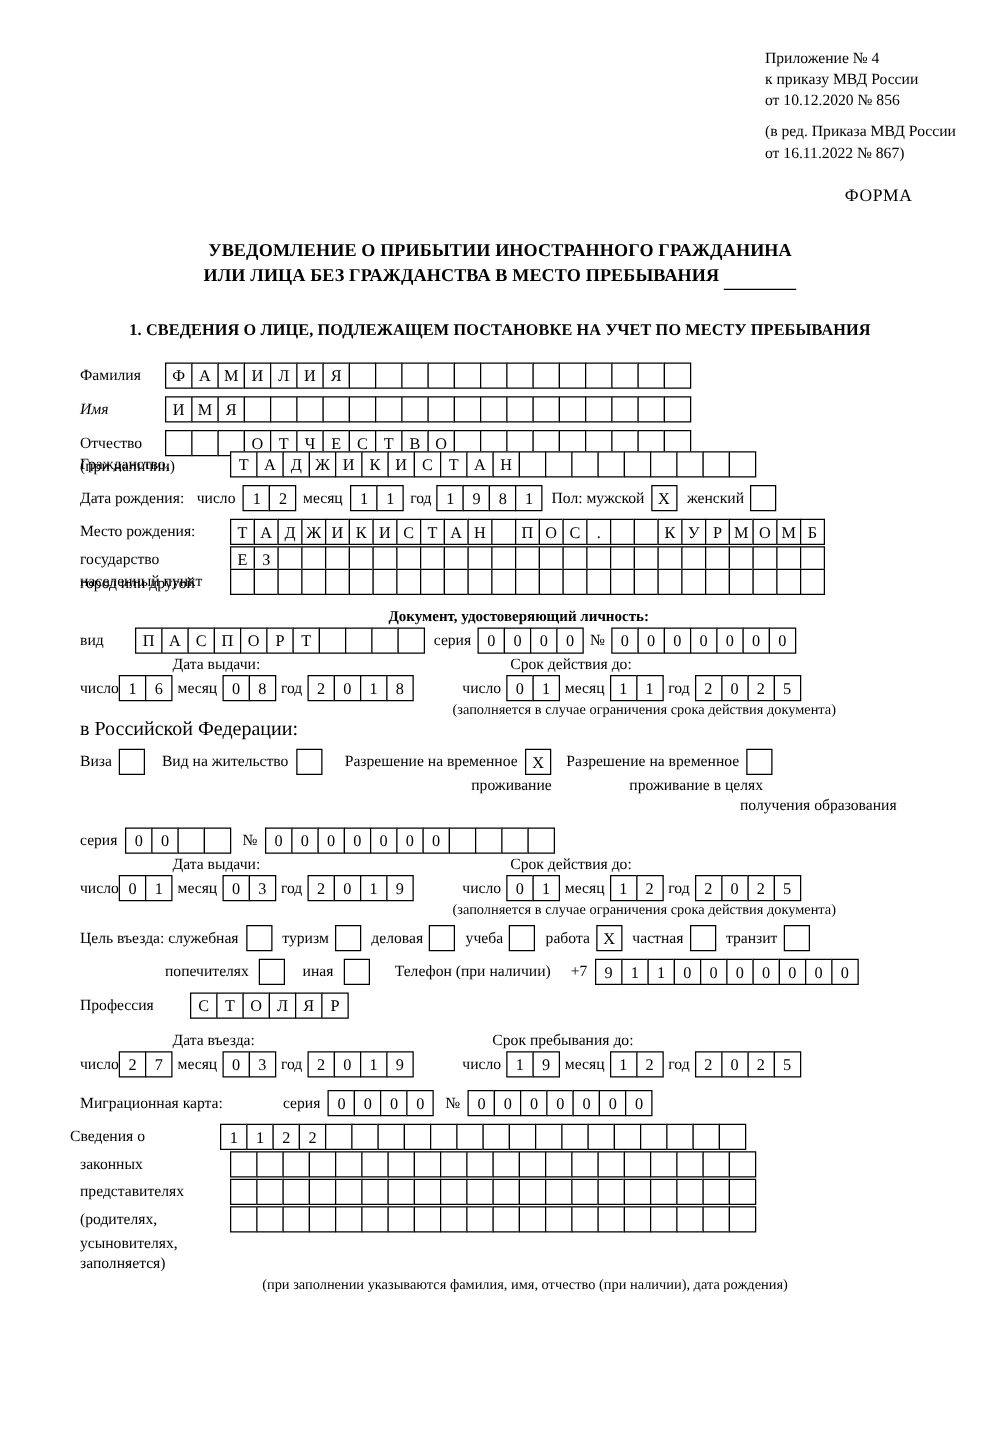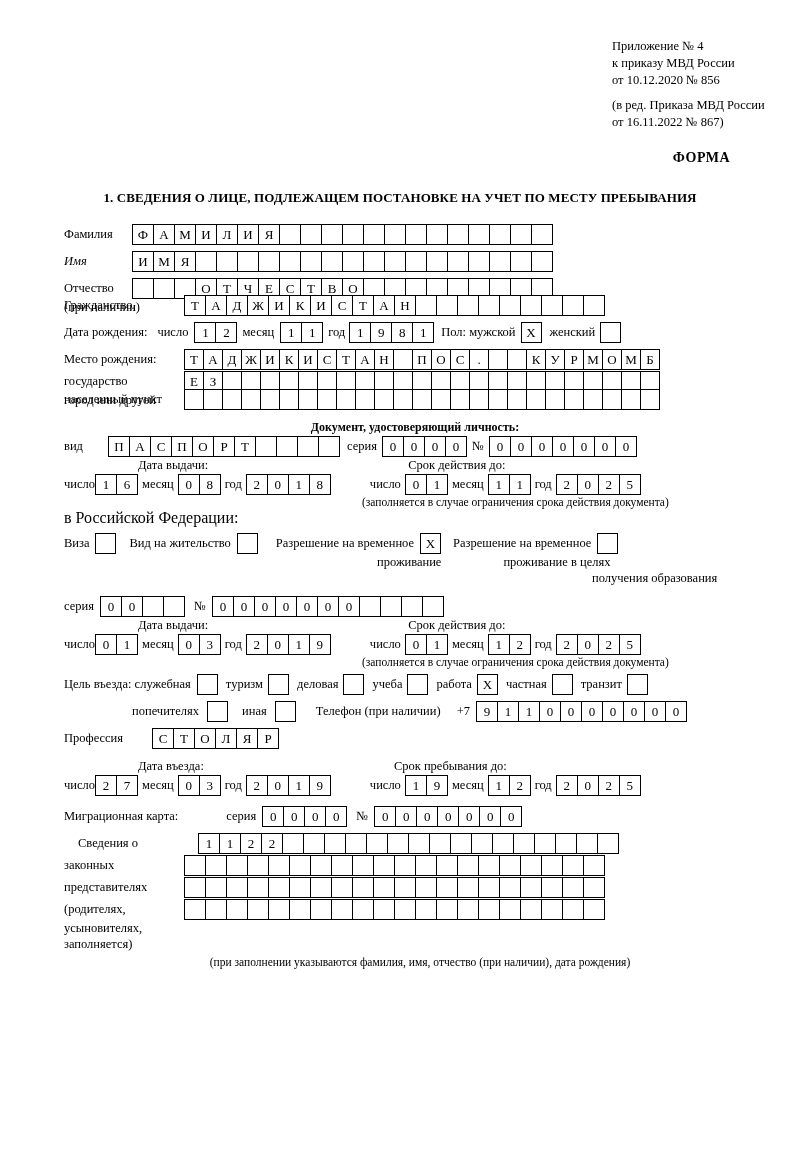--- a/index.html
+++ b/index.html
@@ -19,21 +19,21 @@
   
   .hdr{
     margin-left:560px;
     font-size:12.5px;
     line-height:1.35;
   }
   .hdr .l{white-space:nowrap;}
   .hdr .gap{height:8px;}
   .forma{
     text-align:right;
-    font-weight:bold;
+    font-weight:normal;
     font-size:14px;
     letter-spacing:.5px;
     margin-top:20px;
     margin-right:18px;
   }
   .title{
     text-align:center;
     font-weight:bold;
     font-size:14.5px;
     line-height:1.35;
@@ -109,20 +109,24 @@
     <div class="l">Приложение № 4</div>
     <div class="l">к приказу МВД России</div>
     <div class="l">от 10.12.2020 № 856</div>
     <div class="gap"></div>
     <div class="l">(в ред. Приказа МВД России</div>
     <div class="l">от 16.11.2022 № 867)</div>
   </div>
 
   <div class="forma">ФОРМА</div>
 
+  <div class="title">
+    <div>УВЕДОМЛЕНИЕ О ПРИБЫТИИ ИНОСТРАННОГО ГРАЖДАНИНА</div>
+    <div><span>ИЛИ ЛИЦА БЕЗ ГРАЖДАНСТВА В МЕСТО ПРЕБЫВАНИЯ</span> <span class="ul"></span></div>
+  </div>
 
   <div class="section">1. СВЕДЕНИЯ О ЛИЦЕ, ПОДЛЕЖАЩЕМ ПОСТАНОВКЕ НА УЧЕТ ПО МЕСТУ ПРЕБЫВАНИЯ</div>
 
   <div class="row" style="margin-top:18px;">
     <span class="labelcol" style="width:68px;margin-left:12px;">Фамилия</span>
     <span class="cells">
         <span class="c">Ф</span>
         <span class="c">А</span>
         <span class="c">М</span>
         <span class="c">И</span>
@@ -628,21 +632,21 @@
         <span class="c">0</span>
         <span class="c">0</span>
         <span class="c">0</span>
         <span class="c">0</span>
         <span class="c">0</span>
         <span class="c">0</span>
       </span>
   </div>
 
   <div class="row mt6">
-    <span class="labelcol" style="width:120px;margin-left:26px;">Сведения о</span>
+    <span class="labelcol" style="width:120px;margin-left:4px;">Сведения о</span>
     <span class="cells">
         <span class="c">1</span>
         <span class="c">1</span>
         <span class="c">2</span>
         <span class="c">2</span>
         <span class="c"></span>
         <span class="c"></span>
         <span class="c"></span>
         <span class="c"></span>
         <span class="c"></span>

